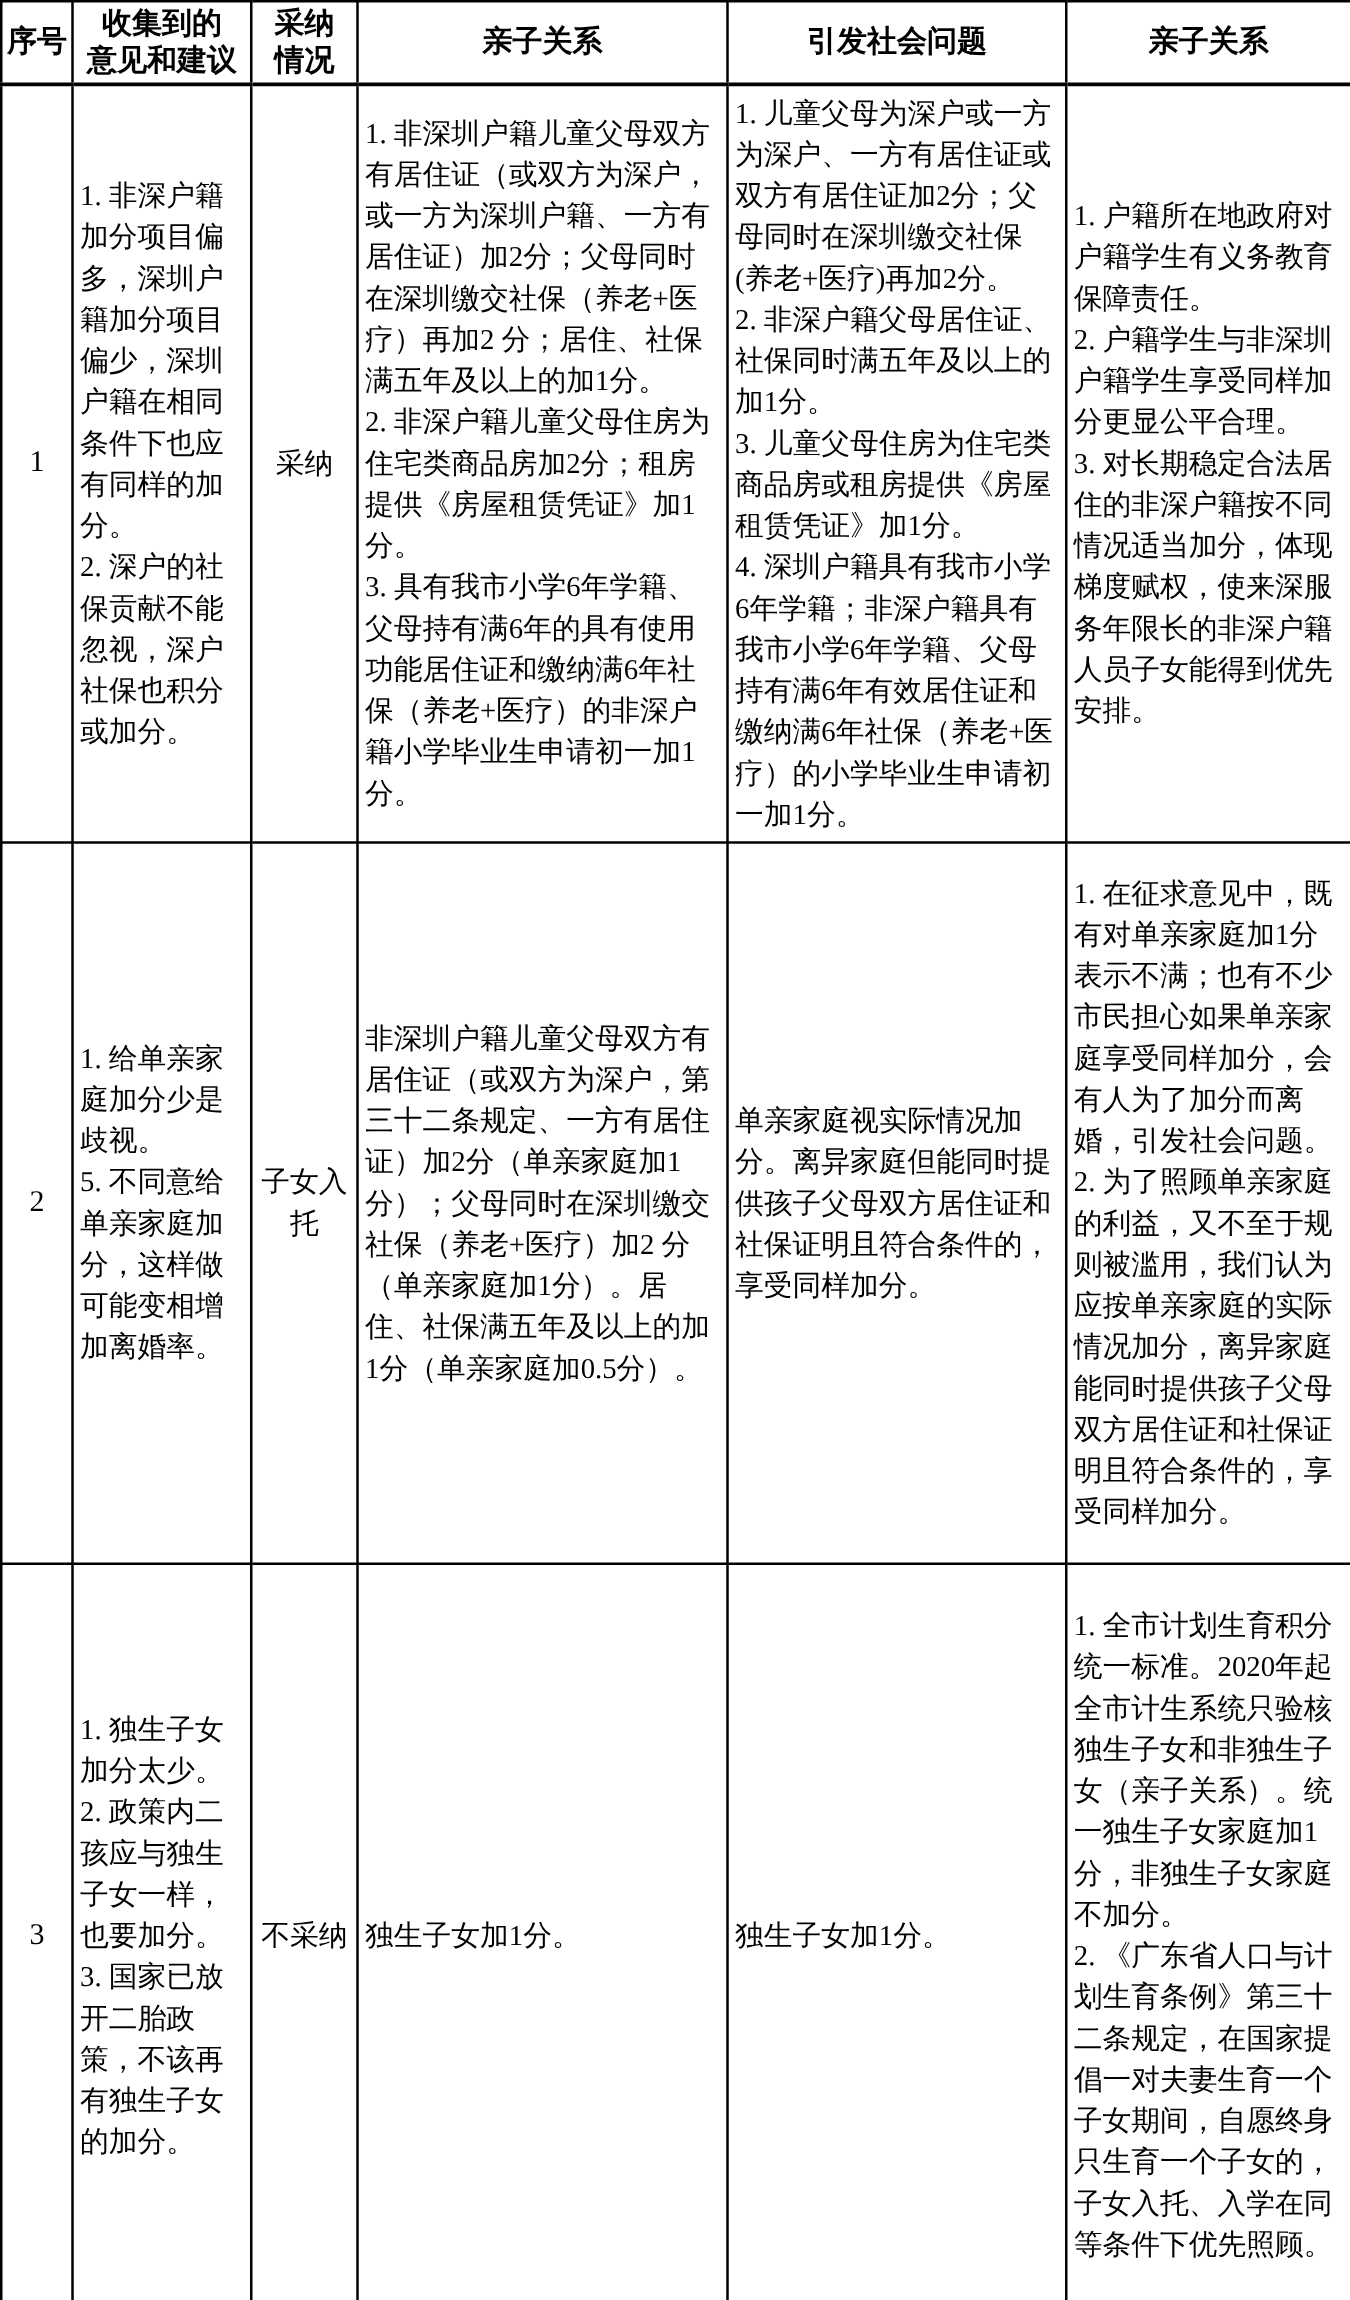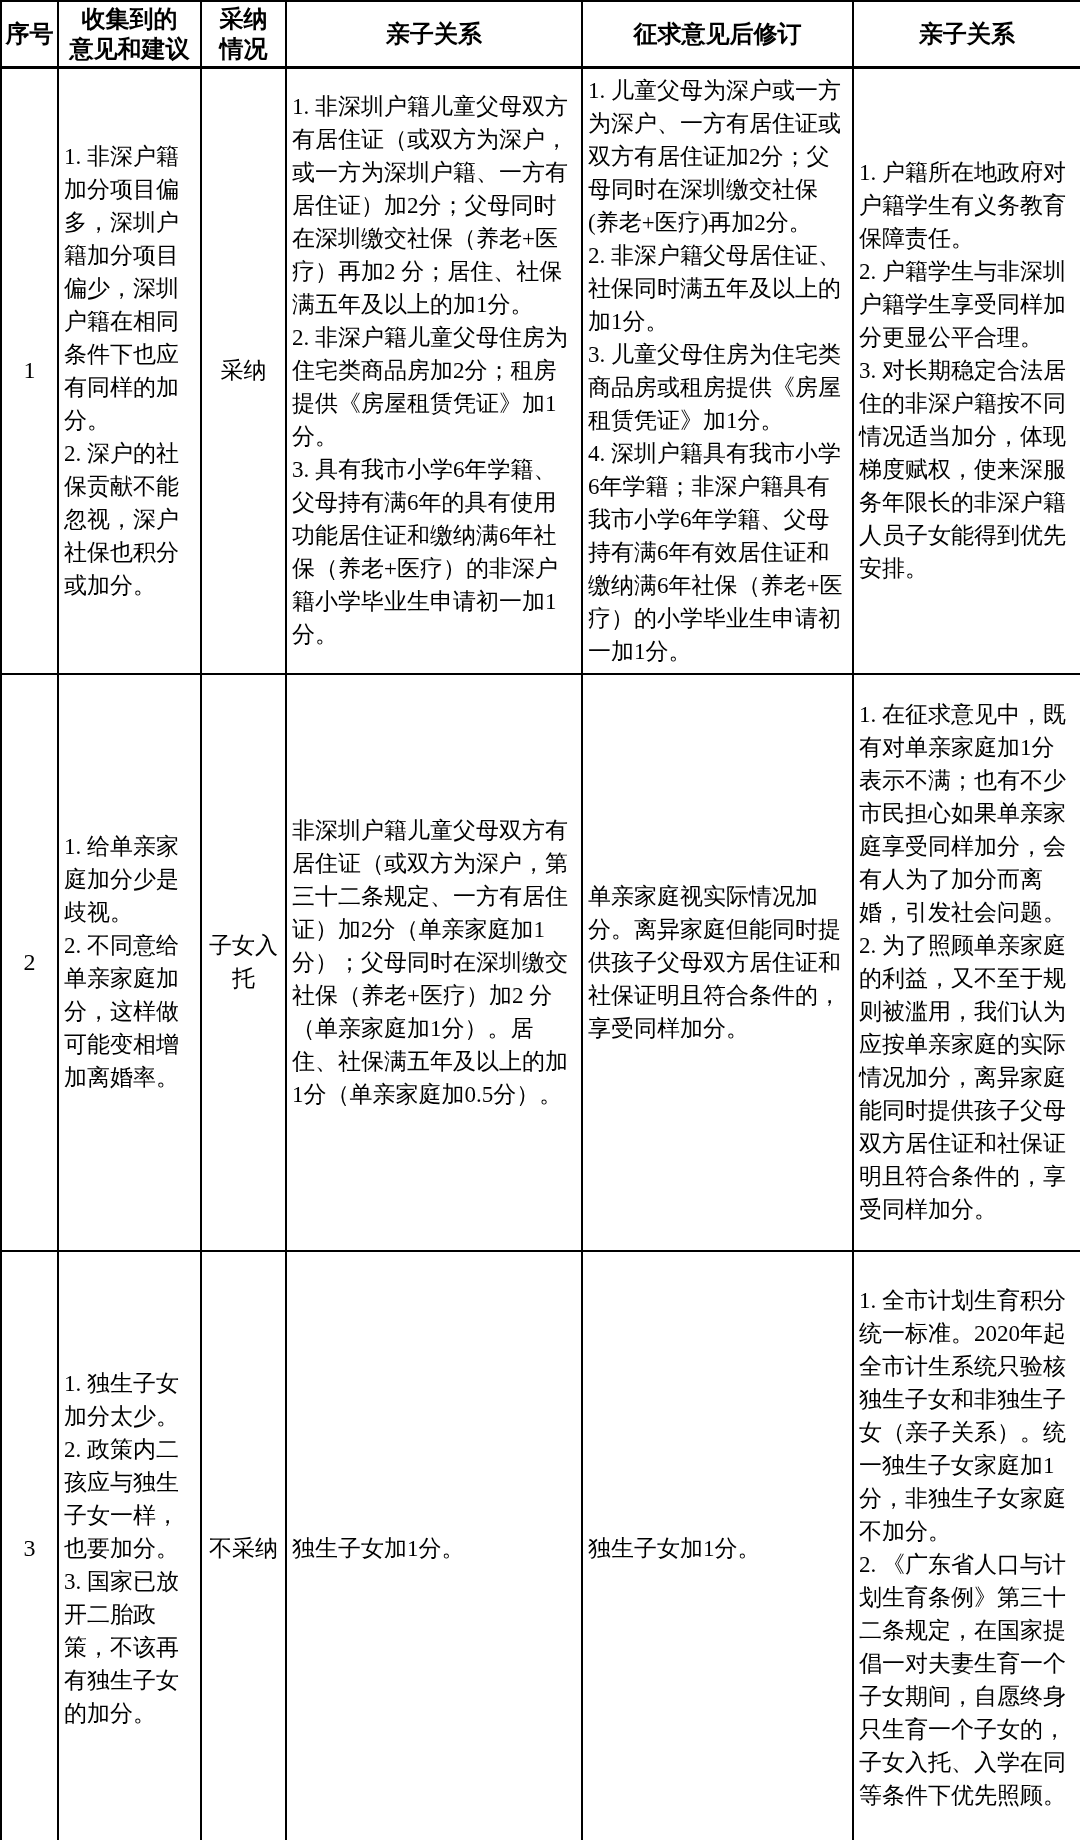--- a/index.html
+++ b/index.html
@@ -64,21 +64,21 @@
     <col style="width:228px">
   </colgroup>
   <thead>
     <tr style="height:62px">
       <th style="white-space:pre-line">序号</th>
       <th style="white-space:pre-line">收集到的
 意见和建议</th>
       <th style="white-space:pre-line">采纳
 情况</th>
       <th>亲子关系</th>
-      <th>征求意见后修订</th>
+      <th>引发社会问题</th>
       <th>亲子关系</th>
     </tr>
   </thead>
   <tbody>
     <tr style="height:606px">
       <td class="c-seq">1</td>
       <td class="c-opinions">1. 非深户籍加分项目偏多，深圳户籍加分项目偏少，深圳户籍在相同条件下也应有同样的加分。
 2. 深户的社保贡献不能忽视，深户社保也积分或加分。</td>
       <td class="c-adoption">采纳</td>
       <td class="c-draft">1. 非深圳户籍儿童父母双方有居住证（或双方为深户，或一方为深圳户籍、一方有居住证）加2分；父母同时在深圳缴交社保（养老+医疗）再加2 分；居住、社保满五年及以上的加1分。
@@ -88,21 +88,21 @@
 2. 非深户籍父母居住证、社保同时满五年及以上的加1分。
 3. 儿童父母住房为住宅类商品房或租房提供《房屋租赁凭证》加1分。
 4. 深圳户籍具有我市小学6年学籍；非深户籍具有我市小学6年学籍、父母持有满6年有效居住证和缴纳满6年社保（养老+医疗）的小学毕业生申请初一加1分。</td>
       <td class="c-reason">1. 户籍所在地政府对户籍学生有义务教育保障责任。
 2. 户籍学生与非深圳户籍学生享受同样加分更显公平合理。
 3. 对长期稳定合法居住的非深户籍按不同情况适当加分，体现梯度赋权，使来深服务年限长的非深户籍人员子女能得到优先安排。</td>
     </tr>
     <tr style="height:577px">
       <td class="c-seq">2</td>
       <td class="c-opinions">1. 给单亲家庭加分少是歧视。
-2. 不同意给单亲家庭加分，这样做可能变相增加离婚率。</td>
+5. 不同意给单亲家庭加分，这样做可能变相增加离婚率。</td>
       <td class="c-adoption">子女入托</td>
       <td class="c-draft">非深圳户籍儿童父母双方有居住证（或双方为深户，第三十二条规定、一方有居住证）加2分（单亲家庭加1分）；父母同时在深圳缴交社保（养老+医疗）加2 分（单亲家庭加1分）。居住、社保满五年及以上的加1分（单亲家庭加0.5分）。</td>
       <td class="c-revised">单亲家庭视实际情况加分。离异家庭但能同时提供孩子父母双方居住证和社保证明且符合条件的，享受同样加分。</td>
       <td class="c-reason">1. 在征求意见中，既有对单亲家庭加1分表示不满；也有不少市民担心如果单亲家庭享受同样加分，会有人为了加分而离婚，引发社会问题。
 2. 为了照顾单亲家庭的利益，又不至于规则被滥用，我们认为应按单亲家庭的实际情况加分，离异家庭能同时提供孩子父母双方居住证和社保证明且符合条件的，享受同样加分。</td>
     </tr>
     <tr style="height:595px">
       <td class="c-seq">3</td>
       <td class="c-opinions">1. 独生子女加分太少。
 2. 政策内二孩应与独生子女一样，也要加分。

